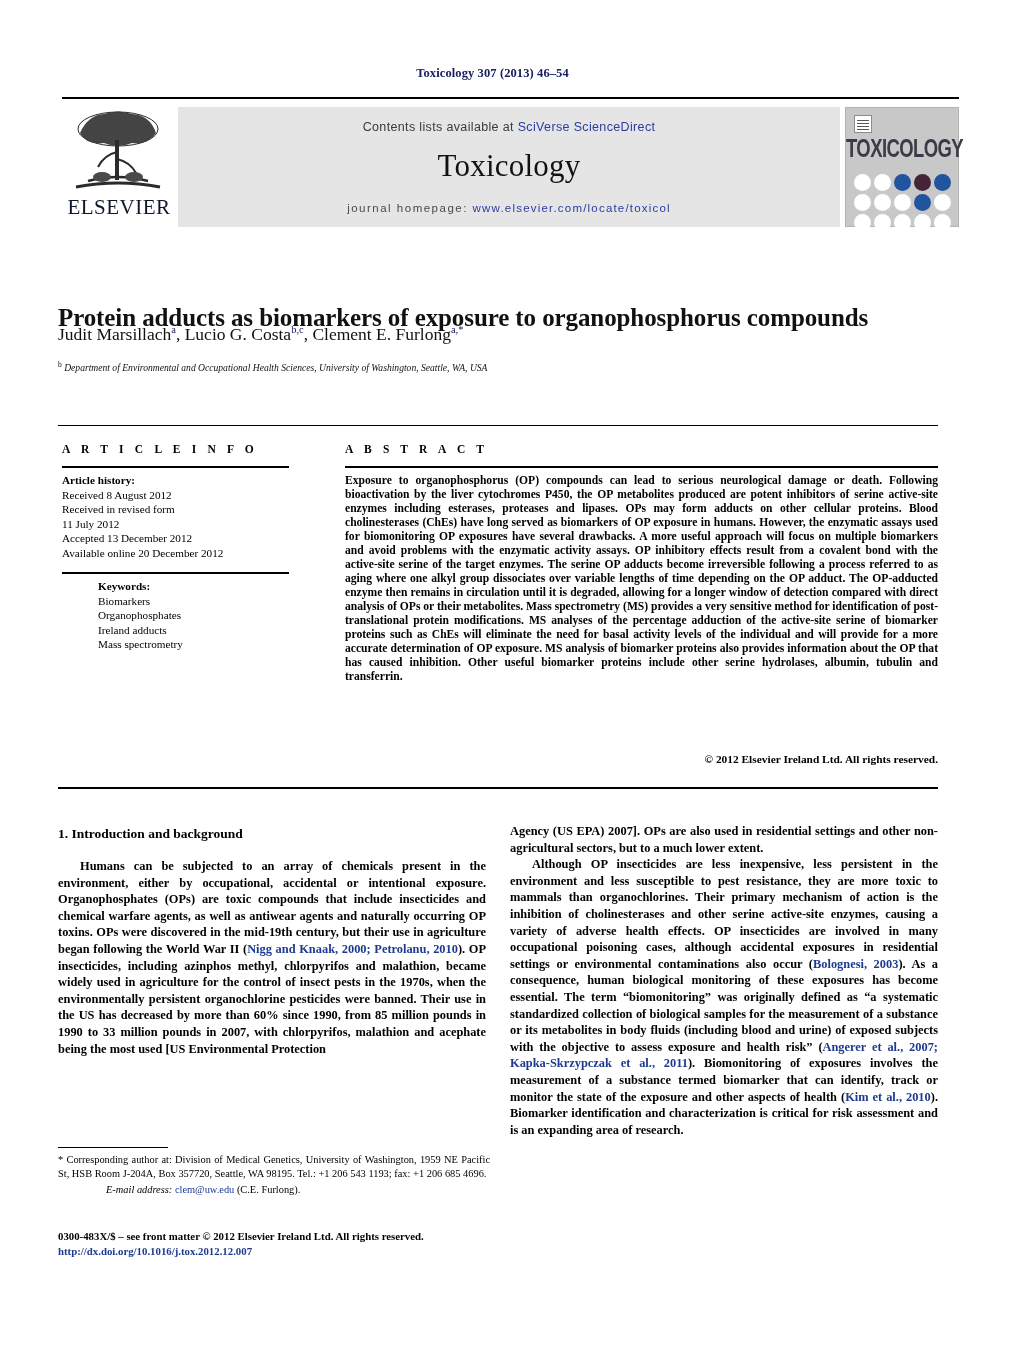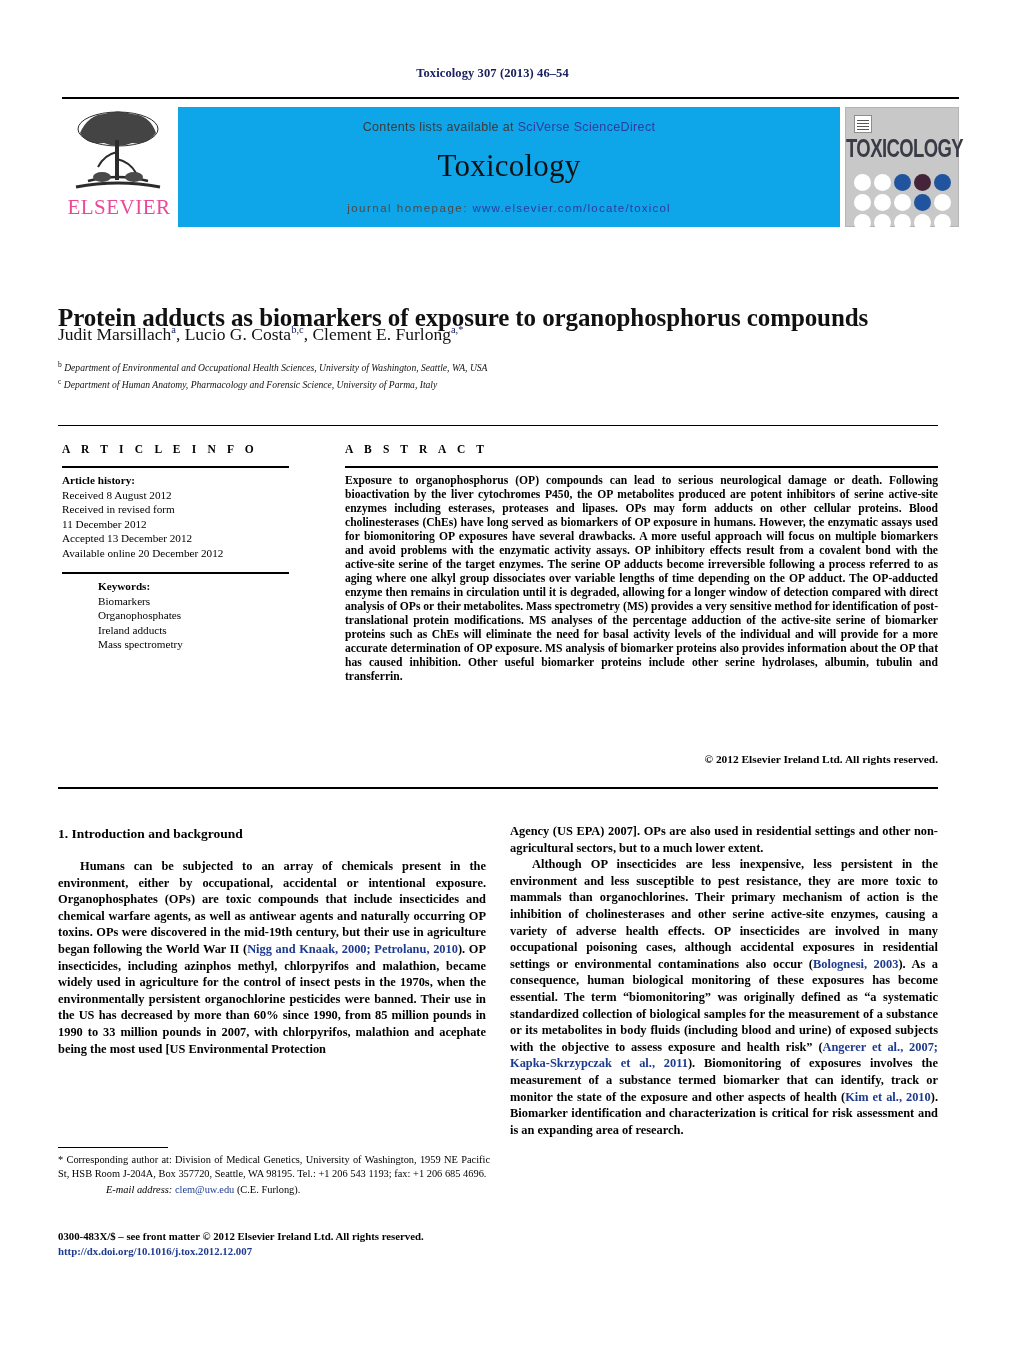--- a/index.html
+++ b/index.html
@@ -61,29 +61,29 @@
     height: 88px;
   }
   .elsevier-word {
     position: absolute;
     left: 0; top: 88px;
     width: 110px;
     text-align: center;
     font-family: "Liberation Serif", serif;
     font-size: 21px;
     letter-spacing: .5px;
-    color: #ec4899;
+    color: #0f172a;
   }
 
   .center-band {
     position: absolute;
     left: 116px; top: 10px;
     width: 662px;
     height: 120px;
-    background: #0ea5e9;
+    background: #e5e5e5;
     text-align: center;
   }
   .contents-line {
     margin-top: 13px;
     font-family: "Liberation Sans", sans-serif;
     font-size: 12.5px;
     color: #3a3a3a;
     letter-spacing: .35px;
   }
   .contents-line .sd { color: #2b3c9e; }
@@ -352,36 +352,35 @@
           <span class="dot"></span>
         </div>
       </div>
     </div>
   </div>
 
   <h1 class="title">Protein adducts as biomarkers of exposure to organophosphorus compounds</h1>
   <div class="authors"><span>Judit Marsillach</span><sup>a</sup>, <span>Lucio G. Costa</span><sup>b,c</sup>, <span>Clement E. Furlong</span><sup>a,*</sup></div>
   <div class="affils">
       <div><sup>b</sup> Department of Environmental and Occupational Health Sciences, University of Washington, Seattle, WA, USA</div>
-      <div><sup>c</sup> Department of Human Anatomy, Pharmacology and Forensic Science, University of Parma, Italy</div>
     </div>
 
   <div class="info-rule-top"></div>
   <div class="colhead article-info-head">A R T I C L E   I N F O</div>
   <div class="colhead abstract-head">A B S T R A C T</div>
 
   <div class="ai-rule ai-rule-1"></div>
   <div class="ai-rule ai-rule-2"></div>
   <div class="ab-rule"></div>
 
   <div class="ai-block ai-history">
       <div class="lab">Article history:</div>
       <div>Received 8 August 2012</div>
       <div>Received in revised form</div>
-      <div>11 December 2012</div>
+      <div>11 July 2012</div>
       <div>Accepted 13 December 2012</div>
       <div>Available online 20 December 2012</div>
     </div>
   <div class="ai-block ai-keywords">
       <div class="lab">Keywords:</div>
       <div>Biomarkers</div>
       <div>Organophosphates</div>
       <div>Ireland adducts</div>
       <div>Mass spectrometry</div>
     </div>

